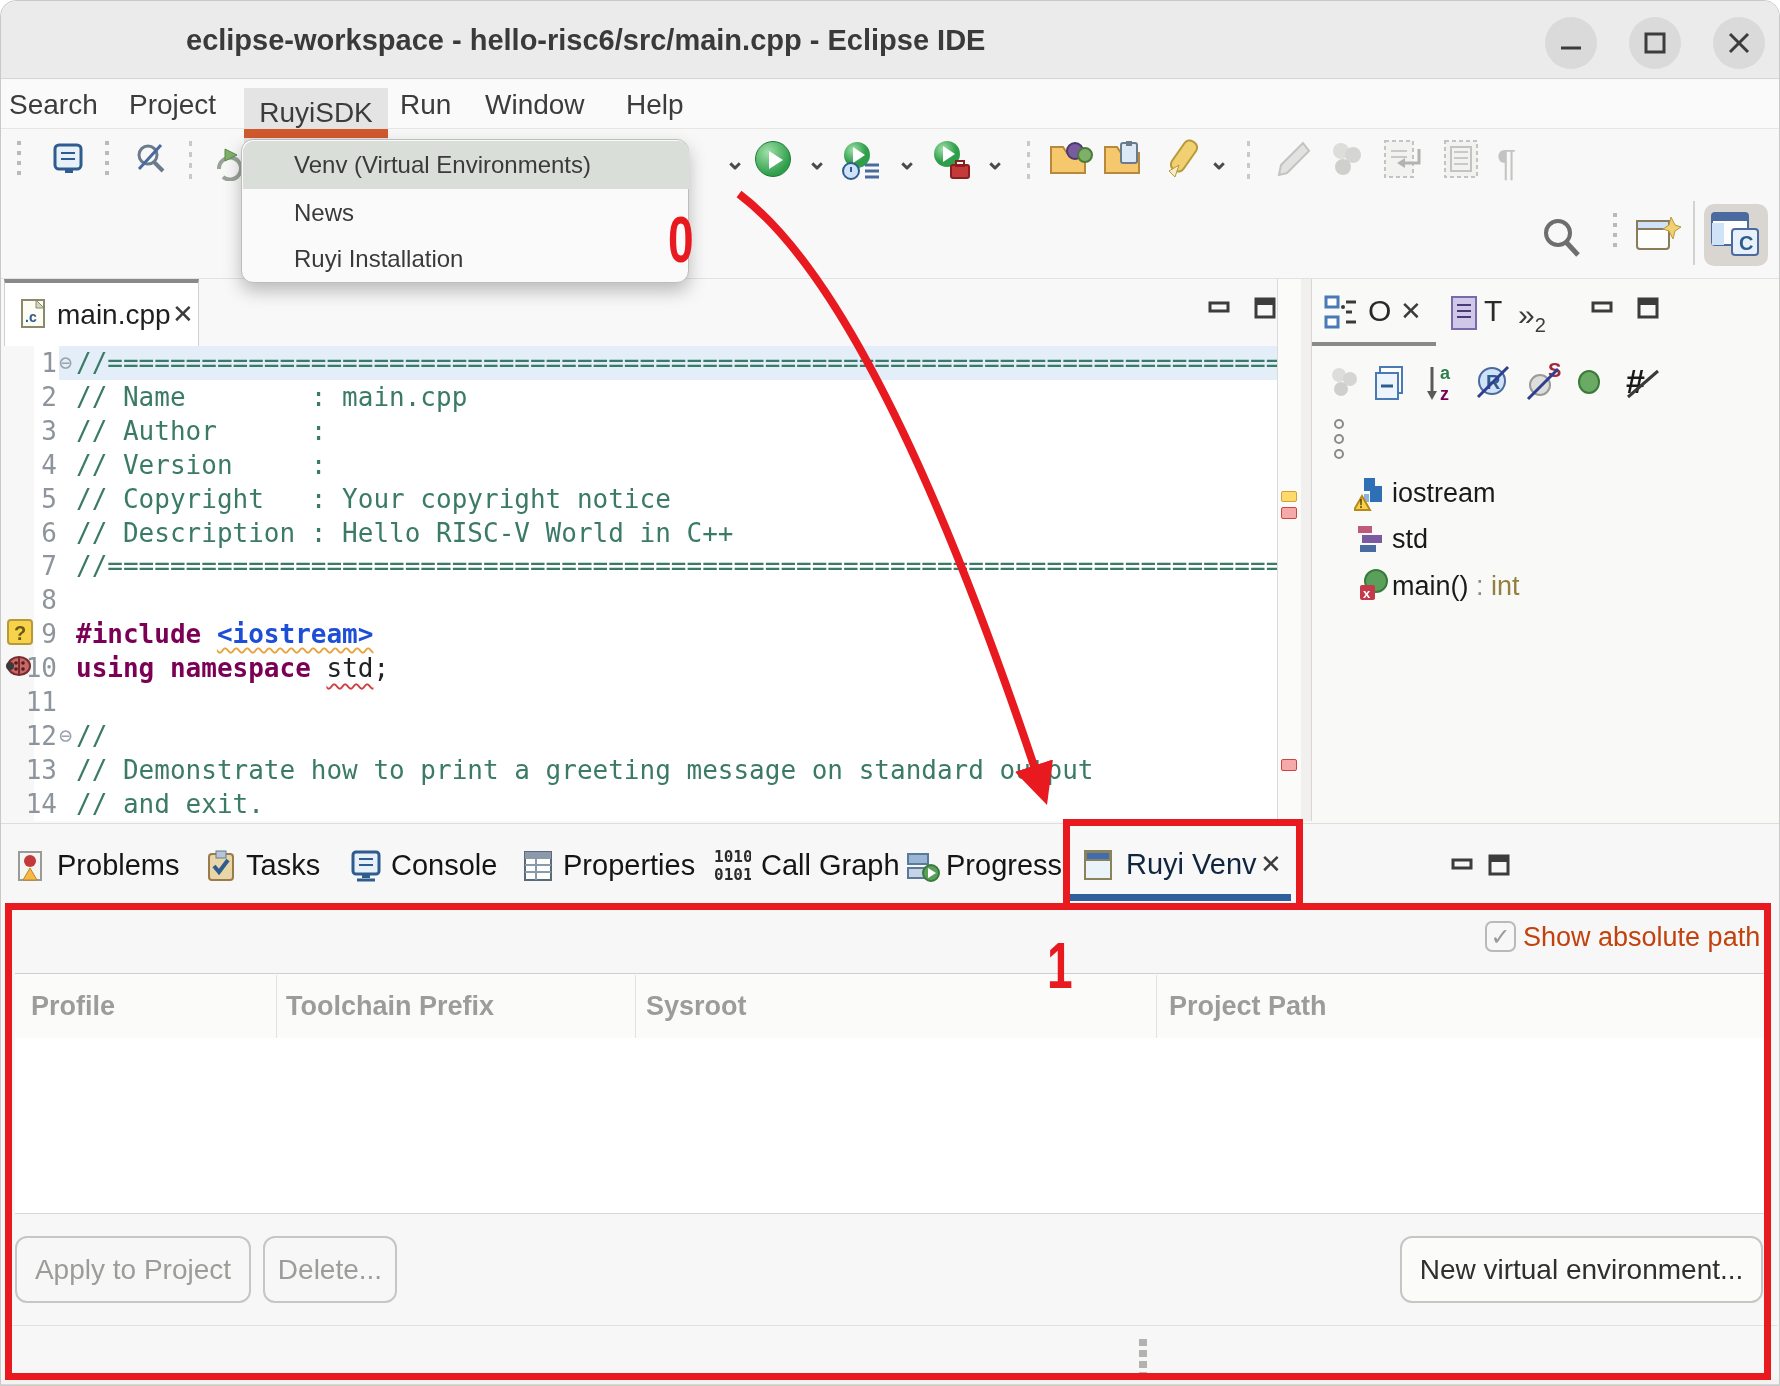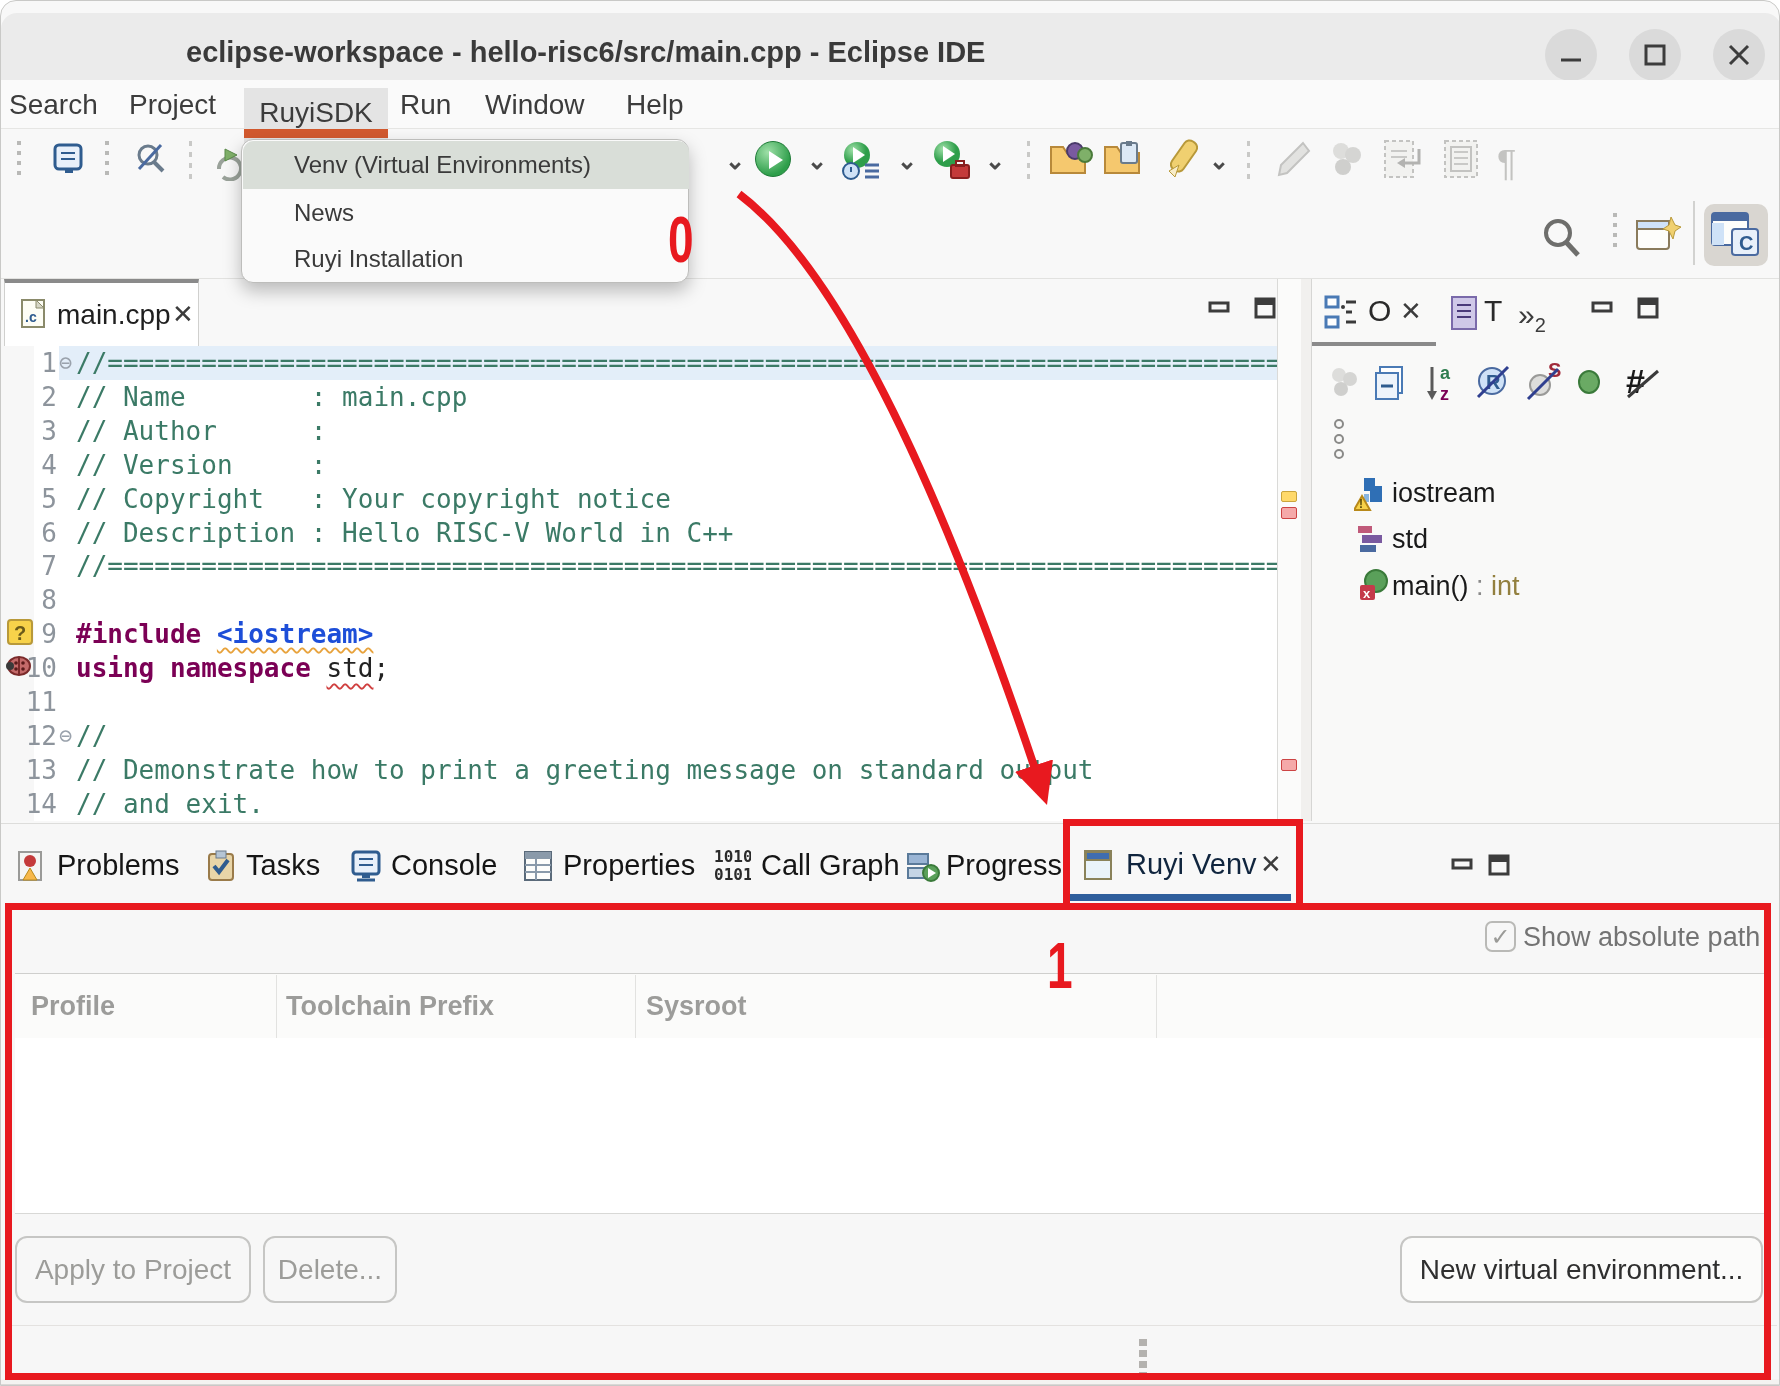--- a/index.html
+++ b/index.html
@@ -1,20 +1,20 @@
 <!DOCTYPE html>
 <html><head>
 <meta charset="utf-8">
 <style>
   html,body{margin:0;padding:0;width:1780px;height:1386px;background:#fff;font-family:"Liberation Sans",sans-serif;}
   *{box-sizing:border-box;}
   .abs{position:absolute;}
   #win{position:absolute;inset:0;background:#f8f8f8;border-radius:16px 16px 0 0;border:1px solid #c9c9c7;overflow:hidden;}
   
-  #titlebar{position:absolute;left:0;top:12px;width:1780px;height:78px;background:#ebebeb;border-bottom:1px solid #d6d6d4;border-radius:16px 16px 0 0;}
+  #titlebar{position:absolute;left:0;top:0;width:1780px;height:78px;background:#ebebeb;border-bottom:1px solid #d6d6d4;border-radius:16px 16px 0 0;}
   #title{position:absolute;left:185px;top:0;height:78px;line-height:78px;font-size:29px;font-weight:bold;color:#3a3a3a;}
   .winbtn{position:absolute;top:16px;width:52px;height:52px;border-radius:50%;background:#dadada;}
   .winbtn svg{position:absolute;left:13px;top:13px;}
   
   #menubar{position:absolute;left:0;top:79px;width:1780px;height:49px;background:#fafafa;border-bottom:1px solid #e6e6e4;}
   .menuitem{position:absolute;top:0;height:55px;line-height:49px;font-size:28px;color:#3c3c3c;}
   #mi-ruyisdk{background:#e4e4e4;text-align:center;}
   #ruyi-underline{position:absolute;left:243px;top:128px;width:144px;height:9px;background:#d2592e;z-index:5;}
   
   #toolbar{position:absolute;left:0;top:0;width:1780px;height:277px;background:none;}
@@ -58,21 +58,21 @@
   #btabs{position:absolute;left:0;top:822px;width:1780px;height:83px;background:#f7f7f7;border-top:1px solid #dddddb;}
   .btab{position:absolute;top:0;height:83px;}
   .btab .blbl{position:absolute;left:40px;top:0;height:83px;line-height:83px;font-size:29px;color:#151515;white-space:nowrap;}
   .bicon{position:absolute;top:26px;width:30px;height:30px;}
   #ruyitab{position:absolute;left:1063px;top:822px;width:237px;height:83px;background:#f8f8f8;}
   #ruyitab-underline{position:absolute;left:1069px;top:893px;width:221px;height:7px;background:#2f5f9d;}
   #bpanel{position:absolute;left:0;top:905px;width:1780px;height:473px;background:#f7f7f7;}
   #detect-label{position:absolute;left:25px;top:2px;height:58px;line-height:58px;font-size:28px;color:#1c1c1c;}
   #sap{position:absolute;left:1484px;top:15px;height:34px;}
   #sap .box{position:absolute;left:0;top:0;width:31px;height:31px;border:2px solid #b9b9b6;border-radius:7px;color:#9a9a97;font-size:24px;text-align:center;line-height:28px;}
-  #sap .lb{position:absolute;left:38px;top:0;height:32px;line-height:32px;font-size:27px;color:#737373;white-space:nowrap;}
+  #sap .lb{position:absolute;left:38px;top:0;height:32px;line-height:32px;font-size:27px;color:#c2410c;white-space:nowrap;}
   #vtable{position:absolute;left:14px;top:67px;width:1752px;height:240px;background:#fbfbfa;border-top:1px solid #cfcfcd;}
   #vtable .hdr{position:absolute;top:0;height:64px;line-height:64px;font-size:27px;font-weight:bold;color:#9c9c9a;}
   #vtable .colsep{position:absolute;top:1px;width:1px;height:63px;background:#e2e2e0;}
   #vtable .body{position:absolute;left:0;top:64px;width:1752px;height:176px;background:#fff;border-bottom:1px solid #d8d8d6;}
   .btn{position:absolute;top:330px;height:67px;border:2px solid #c6c6c4;border-radius:12px;background:#f7f7f7;font-size:28px;line-height:63px;text-align:center;}
   .btn.disabled{color:#9c9c99;}
   .btn.enabled{color:#2f2f2f;background:#fbfbfa;}
   #foot-div{position:absolute;left:4px;top:419px;width:1772px;height:1px;background:#e4e2e0;}
   #drag-dots{position:absolute;left:1138px;top:433px;width:8px;height:36px;background-image:repeating-linear-gradient(#b4b2af 0 7px,transparent 7px 11px);}
   #bottom-strip{position:absolute;left:0;top:1378px;width:1780px;height:8px;background:#f4f3f1;border-bottom:3px solid #dad8d6;}
@@ -541,20 +541,21 @@
 
   <div id="bpanel">
     <div id="sap">
       <div class="box">✓</div>
       <div class="lb">Show absolute path</div>
     </div>
     <div id="vtable">
       <div class="hdr" style="left:16px;">Profile</div>
       <div class="hdr" style="left:271px;">Toolchain Prefix</div>
       <div class="hdr" style="left:631px;">Sysroot</div>
+      <div class="hdr" style="left:1154px;">Project Path</div>
       <div class="colsep" style="left:261px;"></div>
       <div class="colsep" style="left:620px;"></div>
       <div class="colsep" style="left:1141px;"></div>
       <div class="body"></div>
     </div>
     <div class="btn disabled" style="left:14px;width:236px;">Apply to Project</div>
     <div class="btn disabled" style="left:262px;width:134px;">Delete...</div>
     <div class="btn enabled" style="left:1399px;width:363px;">New virtual environment...</div>
     <div id="foot-div"></div>
     <div id="drag-dots"></div>

